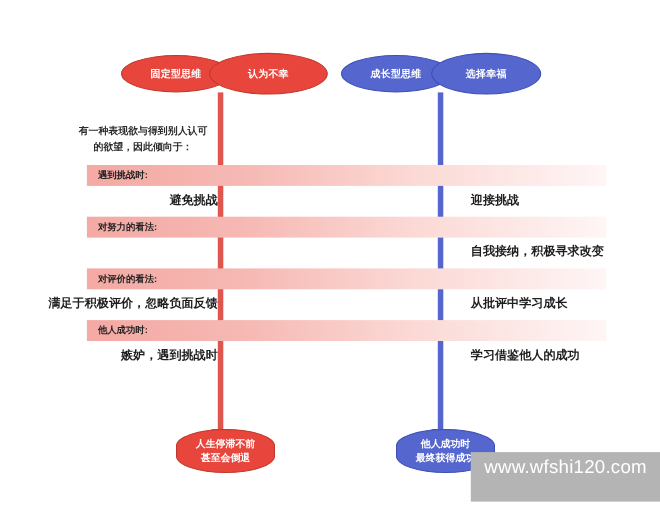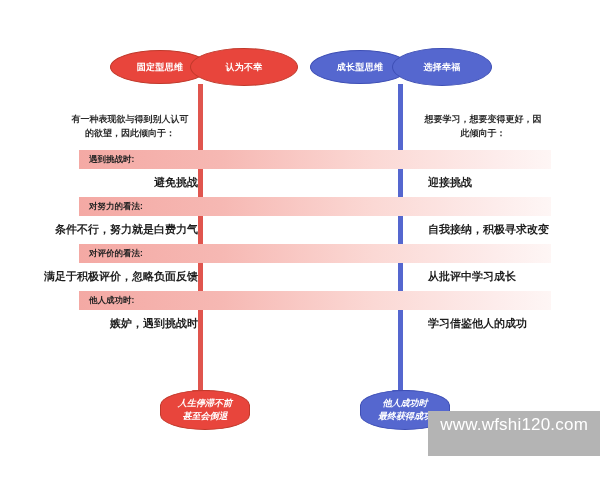--- a/index.html
+++ b/index.html
@@ -91,21 +91,20 @@
   .ans-right{left:412px;}
 
   
   .pill{
     position:absolute;
     display:flex;flex-direction:column;align-items:center;justify-content:center;
     border-radius:50%/38%;
     color:#ffffff;font-size:9px;font-weight:bold;
     line-height:13px;text-align:center;white-space:pre-line;
     box-sizing:border-box;
-    font-style:italic;
   }
   .pill-red{left:160px;top:390px;width:90px;height:40px;background:#e8453c;border:1.5px solid #c0392b;}
   .pill-blue{left:360px;top:390px;width:90px;height:40px;background:#5567cf;border:1.5px solid #3e4fb5;}
 </style>
 </head>
 <body>
 
 <div id="canvas">
 
 
@@ -122,37 +121,34 @@
     <span>选择幸福</span>
   </div>
 
   <div class="arrow-line arrow-red"></div>
   <div class="arrow-head ah-red"></div>
   <div class="arrow-line arrow-blue"></div>
   <div class="arrow-head ah-blue"></div>
 
   <div class="intro intro-left">有一种表现欲与得到别人认可
 的欲望，因此倾向于：</div>
-  <div class="intro intro-right">想要学习，想要变得更好，因
-此倾向于：</div>
 
   <div class="rows">
 
     <div class="row">
       <div class="band"></div>
       <div class="band-label">遇到挑战时:</div>
       <div class="ans ans-left">避免挑战</div>
       <div class="ans ans-right">迎接挑战</div>
     </div>
 
 
     <div class="row">
       <div class="band"></div>
       <div class="band-label">对努力的看法:</div>
-      <div class="ans ans-left">条件不行，努力就是白费力气</div>
       <div class="ans ans-right">自我接纳，积极寻求改变</div>
     </div>
 
     <div class="row">
       <div class="band"></div>
       <div class="band-label">对评价的看法:</div>
       <div class="ans ans-left">满足于积极评价，忽略负面反馈</div>
       <div class="ans ans-right">从批评中学习成长</div>
     </div>
 

